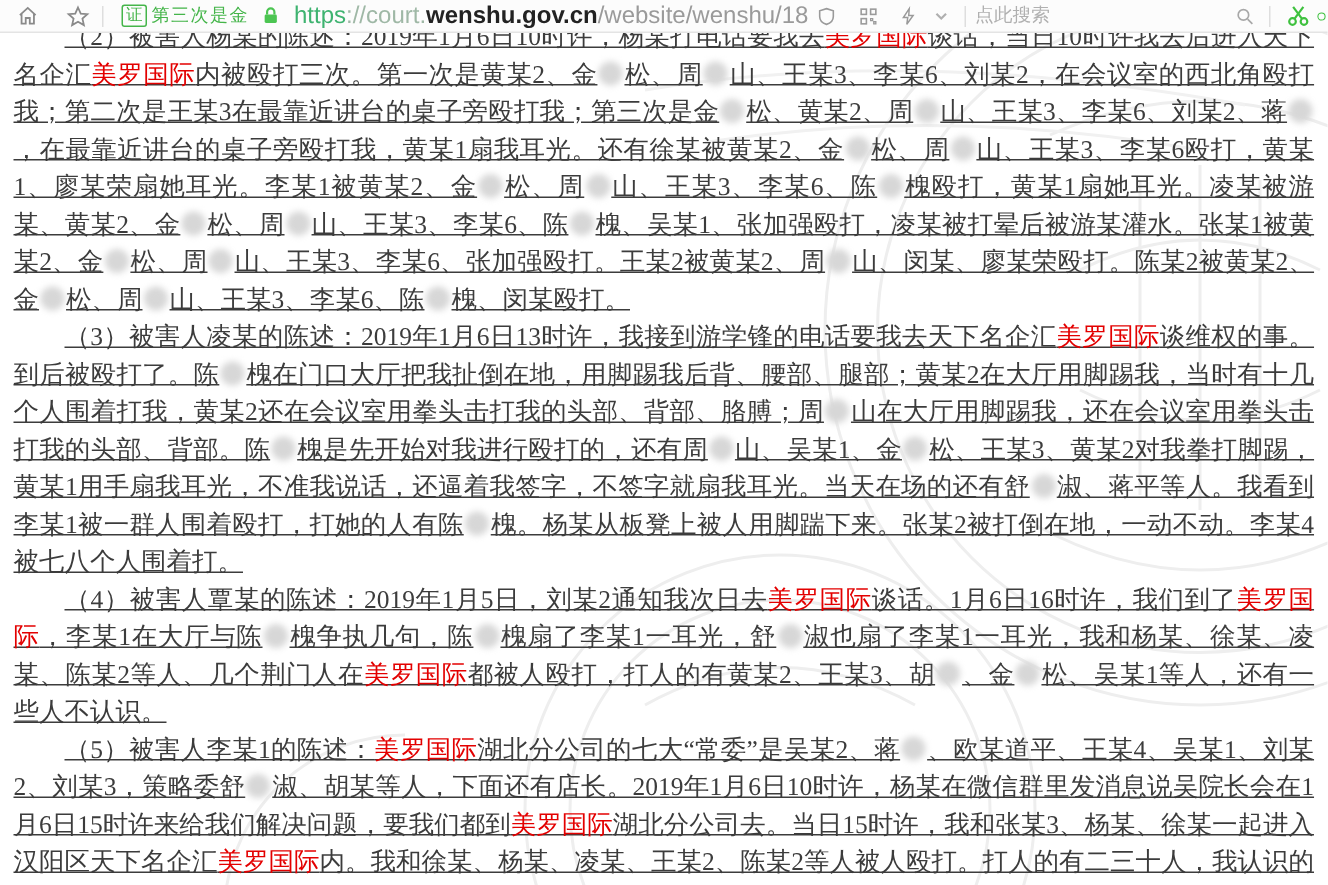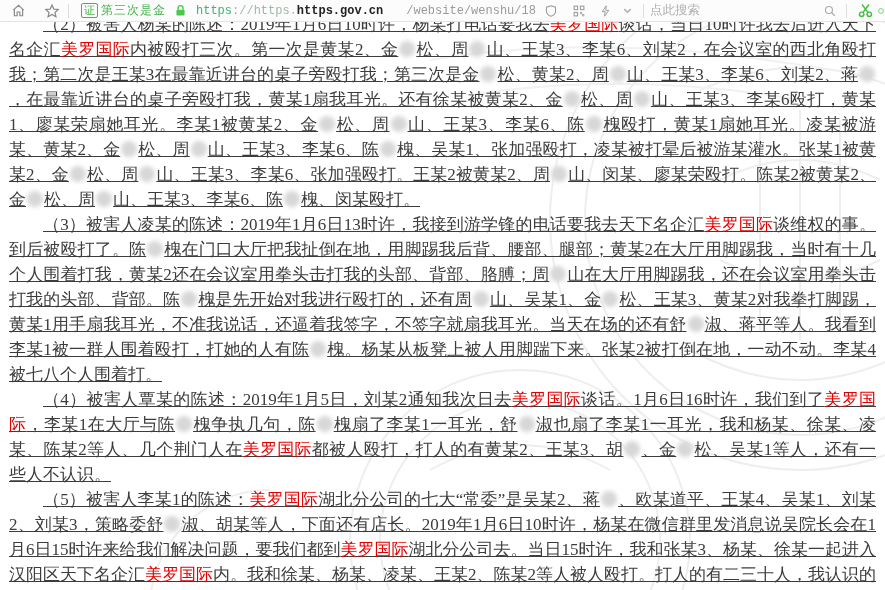--- a/index.html
+++ b/index.html
@@ -21,26 +21,26 @@
   .tb-icon{display:inline-flex;align-items:center;justify-content:center;
     width:20px;height:20px;flex:0 0 auto;cursor:pointer;}
   .tb-sep{width:1px;height:14px;background:#dedede;margin:0 6px;flex:0 0 auto;}
   .cert{display:inline-flex;align-items:center;margin-left:6px;flex:0 0 auto;}
   .cert-box{
     border:1px solid #45b54a;color:#45b54a;border-radius:2px;
     font-size:11px;line-height:13px;padding:0 2px;margin-right:3px;
   }
   .cert-label{color:#45b54a;font-size:12px;letter-spacing:1px;}
   .url{display:inline-flex;align-items:flex-start;margin-left:6px;
-    font-family:Liberation Mono, monospace;font-size:12px;flex:0 0 auto;}
+    font-family:Liberation Sans, sans-serif;font-size:16px;flex:0 0 auto;}
   .u-scheme{color:#3eb370;}
   .u-sep{color:#9fb8a6;}
   .u-sub{color:#9fb8a6;}
   .u-domain{color:#222222;font-weight:bold;}
-  .u-path{color:#9a9a9a;padding-left:23px;}
+  .u-path{color:#9a9a9a;}
   .tb-right{display:flex;align-items:center;margin-left:auto;}
   .searchbox{display:flex;align-items:center;width:190px;color:#b5b5b5;cursor:text;gap:12px;}
   .search-ph{font-size:12.5px;color:#b0b0b0;flex:1;}
   
   .doc{
     position:relative;z-index:1;
     padding:12px 9px 0 9px;
     color:#3c3c3c;font-size:17px;line-height:25px;
     text-align:justify;
   }
@@ -92,22 +92,22 @@
   </span>
   <span class="tb-icon" style="margin-left:4px">
     <svg width="13" height="13" viewBox="0 0 16 16">
       <rect x="3" y="7" width="10" height="7" rx="1.2" fill="#4cc552"></rect>
       <path d="M5 7 V5 a3 3 0 0 1 6 0 V7" fill="none" stroke="#4cc552" stroke-width="1.8"></path>
     </svg>
   </span>
   <span class="url">
     <span class="u-scheme">https</span>
       <span class="u-sep">://</span>
-      <span class="u-sub">https.</span>
-      <span class="u-domain">https.gov.cn</span>
+      <span class="u-sub">court.</span>
+      <span class="u-domain">wenshu.gov.cn</span>
       <span class="u-path">/website/wenshu/18</span>
   </span>
 
   <span class="tb-right">
     <span class="tb-icon">
       <svg width="14" height="14" viewBox="0 0 20 20" fill="none" stroke="#9a9a9a" stroke-width="1.5">
         <path d="M10 2.5 L16.5 4.5 V10 c0 4 -3 6.5 -6.5 7.5 C6.5 16.5 3.5 14 3.5 10 V4.5 Z"></path>
       </svg>
     </span>
     <span class="tb-icon" style="margin-left:8px">

